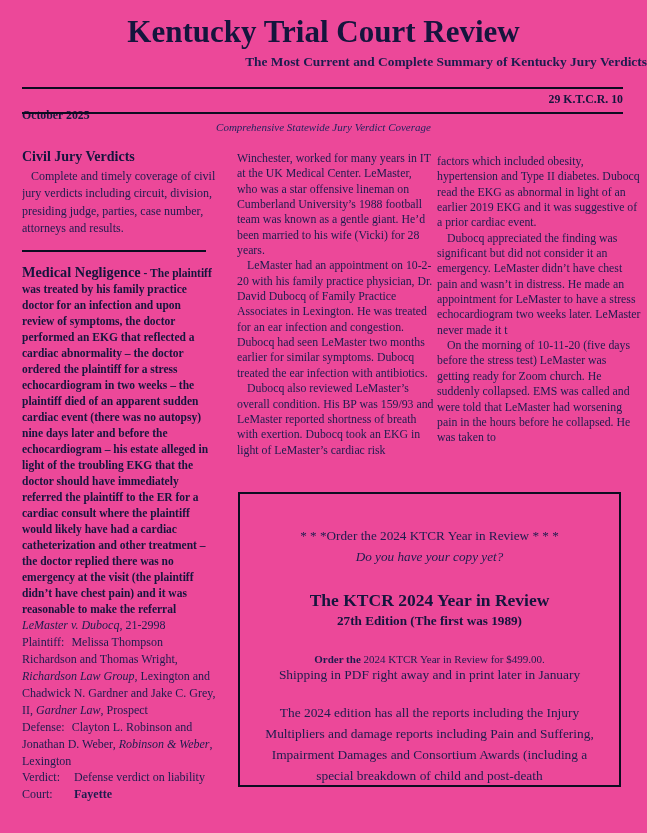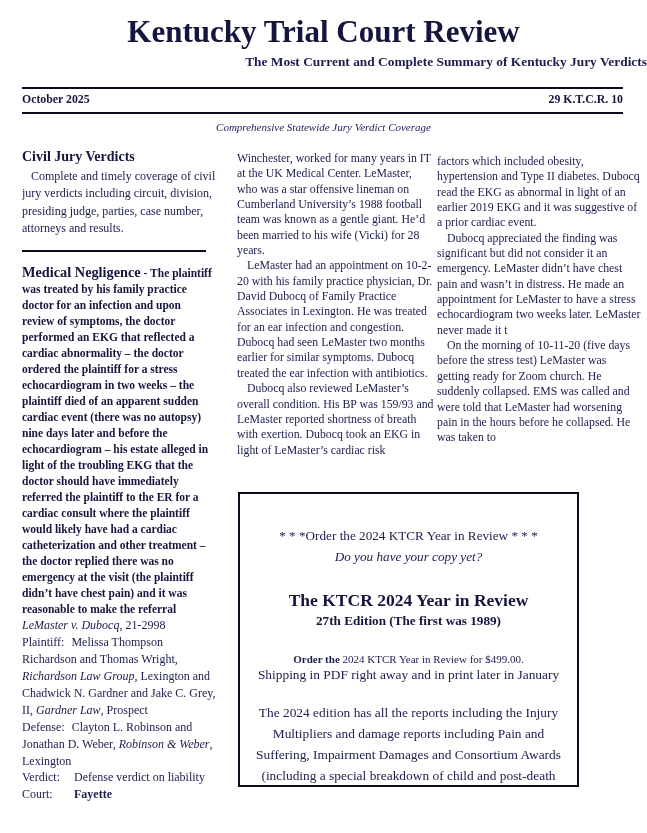--- a/index.html
+++ b/index.html
@@ -1,20 +1,20 @@
 <!DOCTYPE html>
 <html><head>
 <meta charset="utf-8">
 <style>
   html,body{margin:0;padding:0;background:#e8e8e8;}
   .page{
     position:relative;
     width:647px;height:833px;
     margin:0 auto;
-    background:#ffffff;
+    background:#ec4899;
     font-family:"Liberation Serif", serif;
     color:#1c1c4e;
     overflow:hidden;
   }
   
   .nl-title{
     position:absolute;top:14px;left:0;right:0;
     text-align:center;
     font-size:31px;font-weight:bold;
     letter-spacing:0px;
@@ -26,21 +26,21 @@
     font-size:13.4px;font-weight:600;
     color:#1c1c4e;
   }
   .rule{position:absolute;left:22px;right:24px;border-top:2px solid #0c0c20;}
   .rule-top{top:87px;}
   .rule-bottom{top:112px;}
   .masthead{
     position:absolute;top:92px;left:22px;right:24px;height:18px;
     font-size:11.8px;font-weight:bold;color:#15153d;
   }
-  .masthead .mh-date{position:absolute;left:0;top:0;}
+  .masthead .mh-date{position:absolute;left:0;top:16px;}
   .masthead .mh-center{position:absolute;left:0;right:0;top:0;text-align:center;}
   .masthead .mh-cite{position:absolute;right:0;top:0;}
   .tagline{
     position:absolute;top:121px;left:0;right:0;
     text-align:center;
     font-style:italic;
     font-size:11px;
     color:#23235e;
   }
   
@@ -79,21 +79,21 @@
   .counsel .firm{font-style:italic;}
   .kv-row{display:flex;font-size:12px;line-height:16.9px;}
   .kv-label{width:52px;flex:none;}
   .kv-bold{font-weight:bold;}
   .story{
     font-size:11.8px;line-height:15.35px;
   }
   .story.ind{text-indent:10px;}
   
   .promo-box{
-    position:absolute;left:238px;top:492px;width:341px;height:295px;
+    position:absolute;left:238px;top:492px;width:383px;height:295px;
     border:2px solid #0c0c20;
     box-sizing:border-box;
     text-align:center;
     padding:34px 12px 15px 12px;
     color:#1c1c4e;
   }
   .promo-banner{font-size:13.2px;margin:0;}
   .promo-question{font-size:13.2px;font-style:italic;margin:5px 0 0 0;}
   .promo-title{font-size:17.5px;font-weight:bold;margin:25px 0 0 0;color:#15153d;}
   .promo-edition{font-size:13.2px;font-weight:bold;margin:2px 0 0 0;color:#15153d;}

